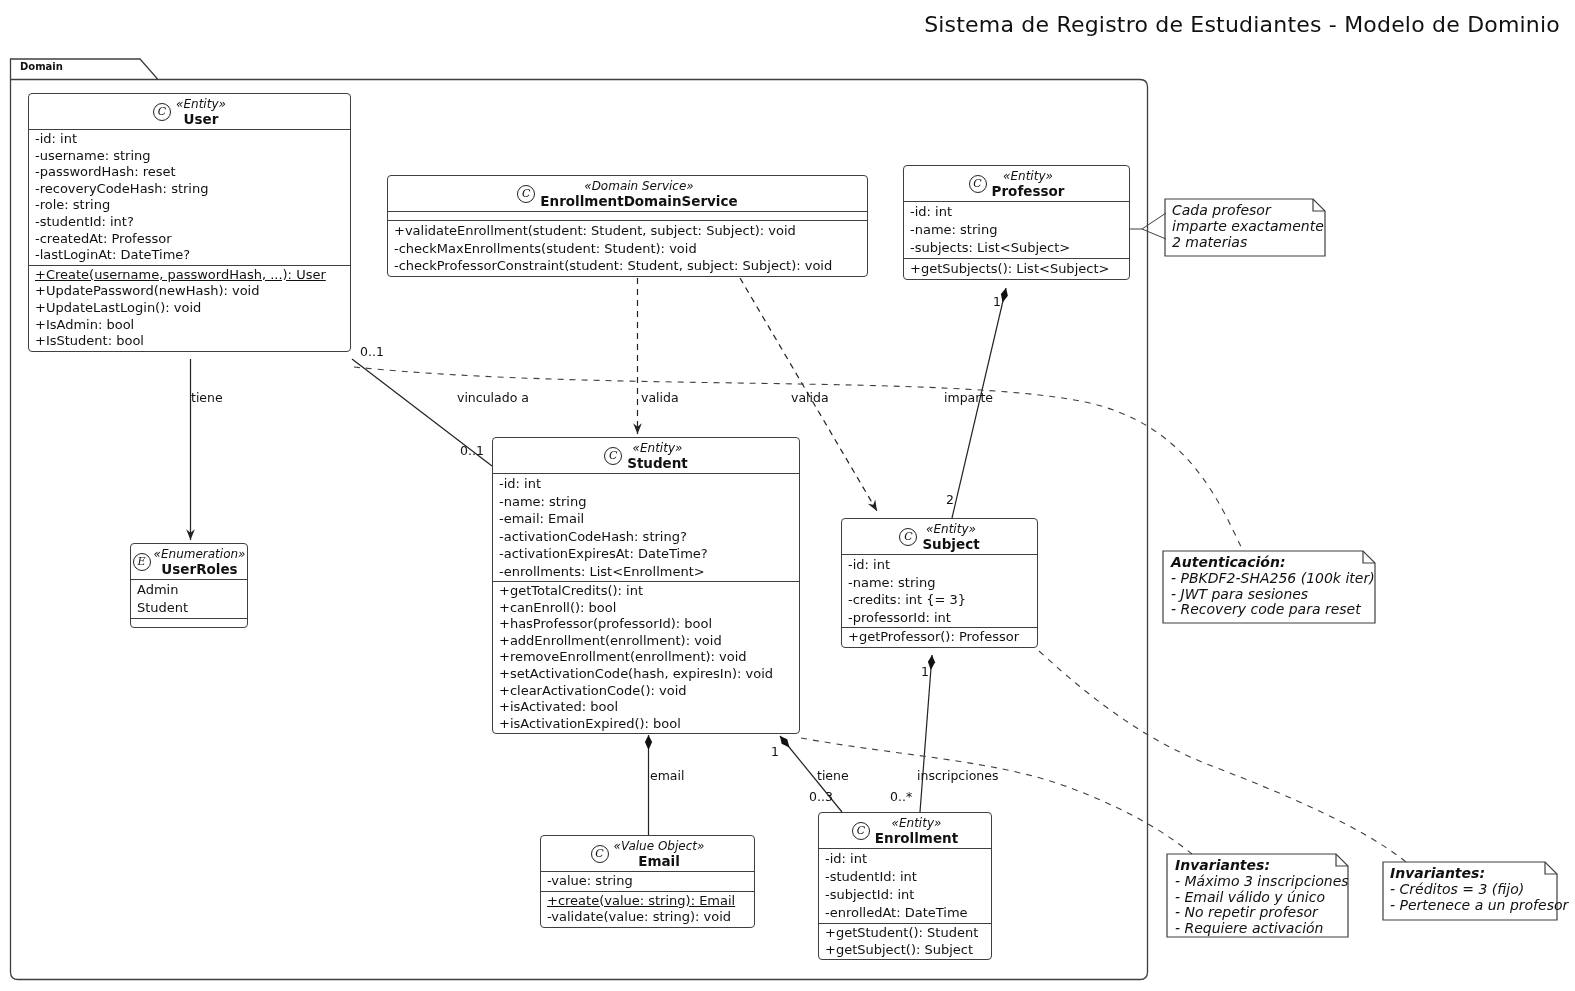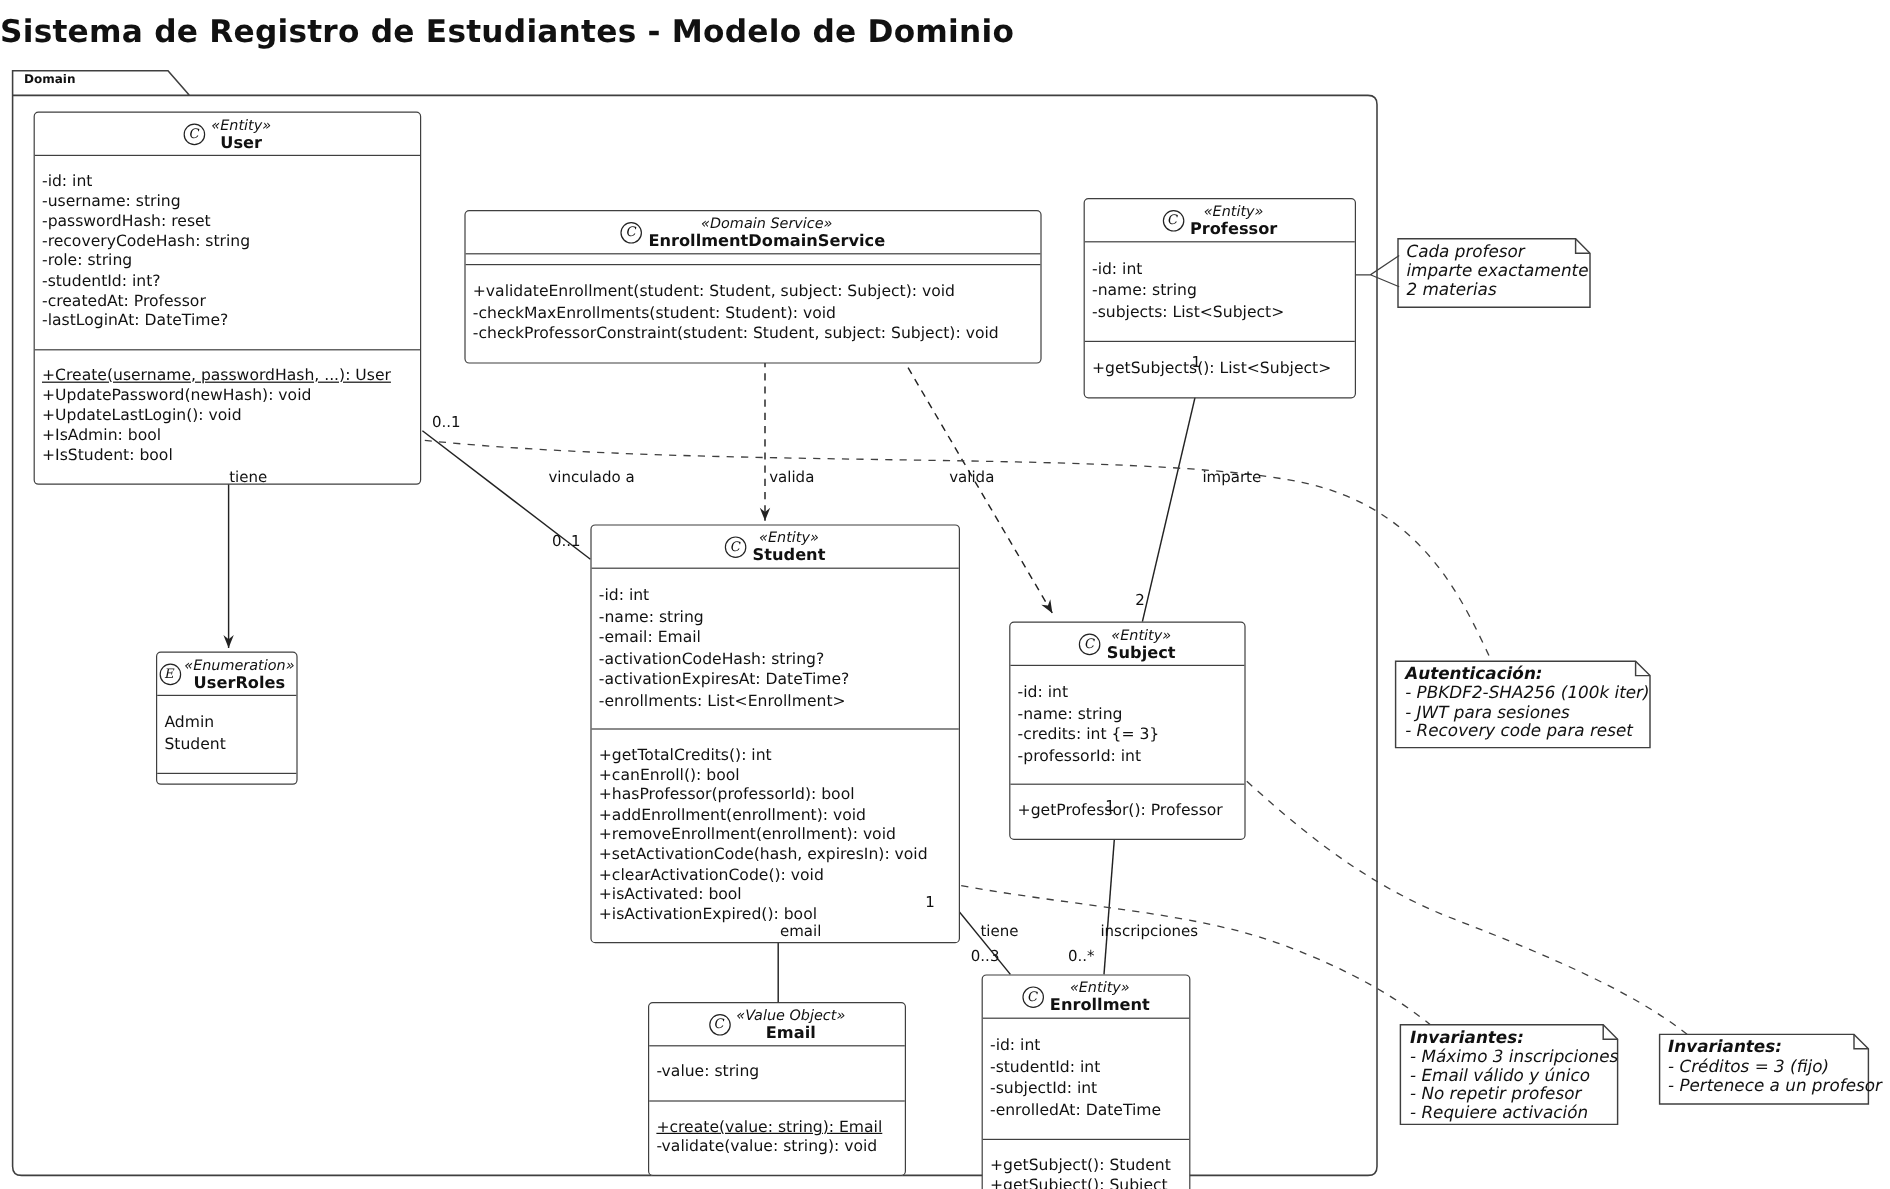--- a/index.html
+++ b/index.html
@@ -1,41 +1,41 @@
 <!DOCTYPE html>
 <html><head>
 <meta charset="utf-8">
 <style>
   html,body { margin:0; padding:0; background:#ffffff; }
   body {
     width:1575px; height:991px; position:relative; overflow:hidden;
     font-family:"DejaVu Sans", sans-serif; color:#111;
   }
   .title {
-    position:absolute; left:0; top:12px; width:1560px; text-align:left;
-    font-size:26px; font-weight:bold; z-index:4; letter-spacing:0.2px;
+    position:absolute; left:0; top:12px; width:1560px; text-align:right;
+    font-size:22px; font-weight:normal; z-index:4; letter-spacing:0.2px;
   }
   .frame-label {
     position:absolute; left:20px; top:61px; font-size:10px; font-weight:bold; z-index:4;
   }
   svg.layer { position:absolute; left:0; top:0; z-index:1; }
   .uml-class {
     position:absolute; background:#fff; border:1.3px solid #3f3f3f; border-radius:4px;
     z-index:2; box-sizing:border-box; font-size:13px; line-height:16.6px;
   }
   .cls-header { display:flex; align-items:center; justify-content:center; gap:5px; padding:3px 6px 2px 6px; }
   .hdr-text { text-align:center; }
   .stereo { display:block; font-style:italic; font-size:12px; line-height:14px; }
   .cls-name { display:block; font-weight:bold; font-size:13.5px; line-height:16px; }
   .circ {
     width:16px; height:16px; border:1.2px solid #222; border-radius:50%;
     display:flex; align-items:center; justify-content:center;
     font-family:"DejaVu Serif", serif; font-style:italic; font-size:11px; flex:0 0 auto;
   }
-  .compart { border-top:1.3px solid #3f3f3f; padding:14px 6px; }
+  .compart { border-top:1.3px solid #3f3f3f; padding:1px 6px; }
   .compart.empty { height:8px; padding:0; }
   .row { white-space:nowrap; }
   .row.u { text-decoration:underline; }
   .lh17 .row { line-height:17.5px; }
   .lh18 .row { line-height:18px; }
   .elabel { position:absolute; z-index:3; font-size:12.5px; white-space:nowrap; }
   .ntext { position:absolute; z-index:3; font-size:14px; line-height:15.8px; white-space:nowrap;font-style:italic; }
   .ntitle { font-weight:bold; }
 </style>
 </head>
@@ -237,30 +237,30 @@
       <span class="cls-name">Enrollment</span>
     </span>
   </div>
   <div class="compart lh18">
     <div class="row">-id: int</div>
     <div class="row">-studentId: int</div>
     <div class="row">-subjectId: int</div>
     <div class="row">-enrolledAt: DateTime</div>
   </div>
   <div class="compart">
-    <div class="row">+getSubject(): Student</div>
+    <div class="row">+getStudent(): Student</div>
     <div class="row">+getSubject(): Subject</div>
   </div>
 </div>
 
 <div class="elabel" style="left:191px; top:390px;">tiene</div>
 <div class="elabel" style="left:421px; top:390px;margin-left:36px;">vinculado a</div>
 <div class="elabel" style="left:641px; top:390px;">valida</div>
 <div class="elabel" style="left:791px; top:390px;">valida</div>
-<div class="elabel" style="left:1002px; top:390px;">imparte</div>
+<div class="elabel" style="left:944px; top:390px;">imparte</div>
 <div class="elabel" style="left:650px; top:768px;">email</div>
 <div class="elabel" style="left:817px; top:768px;">tiene</div>
 <div class="elabel" style="left:917px; top:768px;">inscripciones</div>
 
 <div class="elabel" style="left:360px; top:344px;">0..1</div>
 <div class="elabel" style="left:460px; top:443px;">0..1</div>
 <div class="elabel" style="left:993px; top:294px;">1</div>
 <div class="elabel" style="left:946px; top:492px;">2</div>
 <div class="elabel" style="left:771px; top:744px;">1</div>
 <div class="elabel" style="left:809px; top:789px;">0..3</div>

